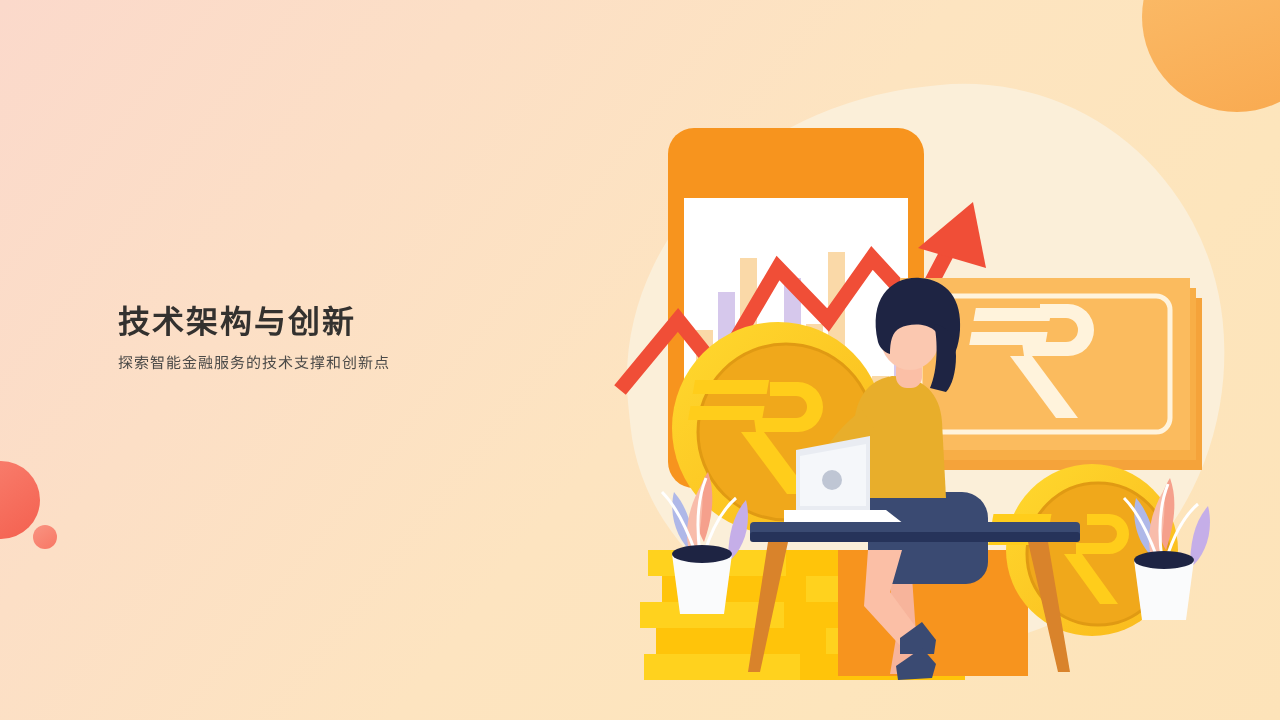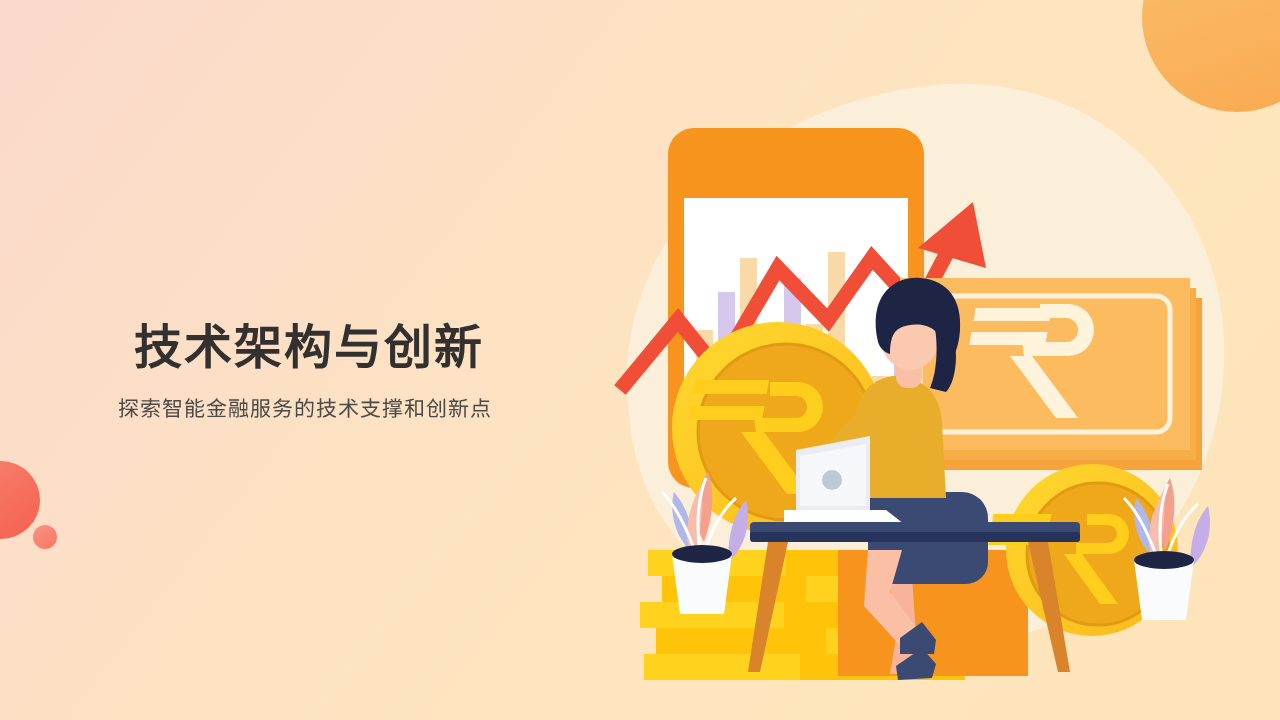--- a/index.html
+++ b/index.html
@@ -54,34 +54,35 @@
     transform: rotate(-6deg);
   }
 
   
   #text-block {
     position: absolute;
     left: 118px; top: 302px;
     width: 480px;
   }
   #page-title {
-    margin: 16px;
-    font-size: 48px;
+    margin: 0;
+    font-size: 32px;
     font-weight: 700;
     color: #33312F;
     letter-spacing: 2px;
     line-height: 1.25;
   }
   #page-subtitle {
     margin: 12px 0 0 0;
-    font-size: 21px;
+    font-size: 15px;
     font-weight: 400;
     color: #4B4A48;
     letter-spacing: 1px;
     line-height: 1.4;
+    font-family: Liberation Mono, monospace;
   }
 
   
   #illustration {
     position: absolute;
     left: 600px; top: 80px;
     width: 680px; height: 600px;
   }
   #illustration svg { display: block; width: 680px; height: 600px; }
 </style>

